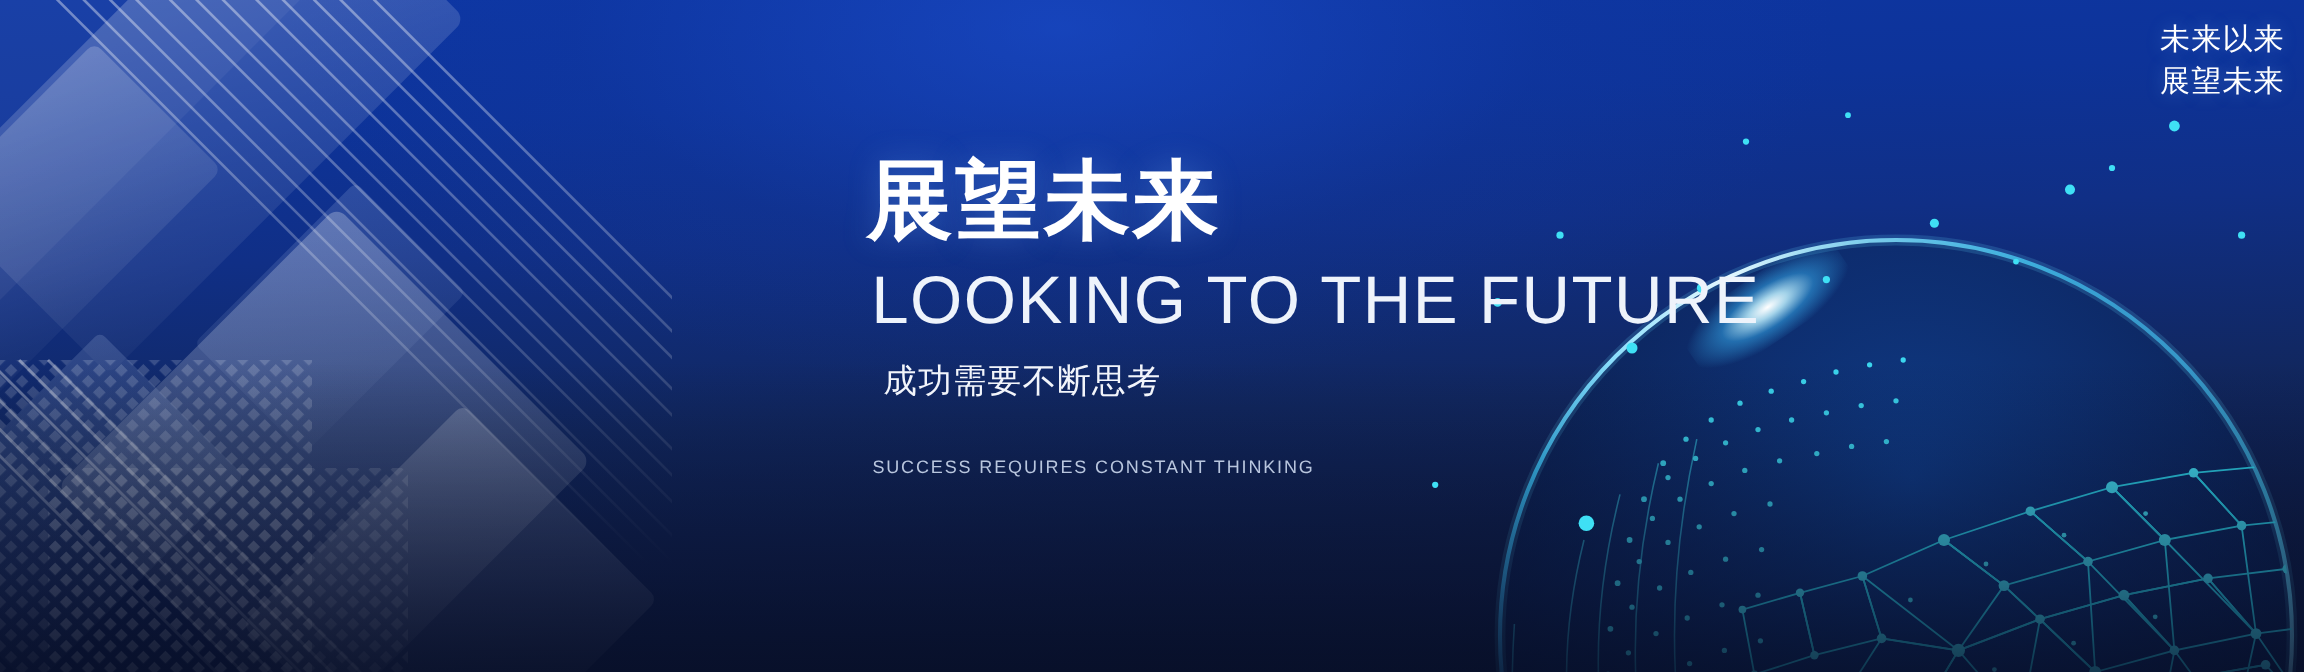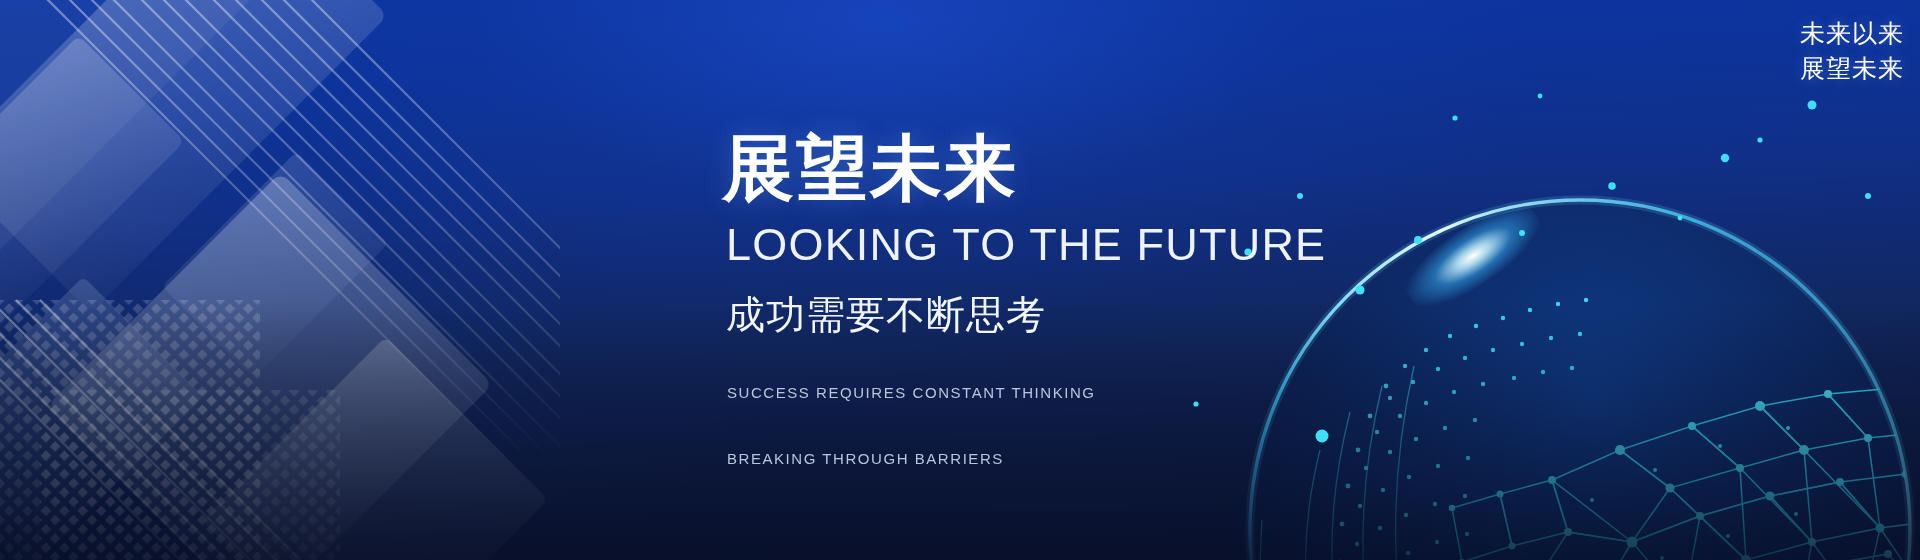--- a/index.html
+++ b/index.html
@@ -38,27 +38,27 @@
 
   
   .copy{position:absolute;left:722px;top:132px;width:760px;}
   .title-cn{
     font-size:72px;font-weight:bold;color:#fff;letter-spacing:2px;
     line-height:1;margin:0;
     text-shadow:0 0 26px rgba(120,180,255,.30);
     white-space:nowrap;
   }
   .title-en{
-    font-size:45px;color:#eef3fb;letter-spacing:1.2px;
+    font-size:56px;color:#eef3fb;letter-spacing:1.2px;
     line-height:1;margin:18px 0 0 4px;font-weight:400;
     white-space:nowrap;
   }
   .sub-cn{
-    margin:22px 0 0 4px;
-    font-size:39px;color:#f2f5fb;line-height:1.32;font-weight:400;
+    margin:22px 0 0 14px;
+    font-size:28px;color:#f2f5fb;line-height:1.32;font-weight:400;
     letter-spacing:1px;
   }
   .sub-cn div{white-space:nowrap;}
   .sub-en{
     margin:14px 0 0 5px;
     font-size:15px;color:#b9c6de;letter-spacing:1.55px;line-height:1.72;
     font-weight:400;
   }
   .sub-en div{white-space:nowrap;margin-top:40px;}
 
@@ -396,21 +396,20 @@
   </svg>
 
   <div class="copy">
     <h1 class="title-cn">展望未来</h1>
     <div class="title-en">LOOKING TO THE FUTURE</div>
     <div class="sub-cn">
       <div>成功需要不断思考</div>
     </div>
     <div class="sub-en">
       <div>SUCCESS REQUIRES CONSTANT THINKING</div>
-      <div>BREAKING THROUGH BARRIERS</div>
     </div>
   </div>
 
   <div class="corner">
     <div>未来以来</div>
     <div>展望未来</div>
   </div>
 
 </div>
 

